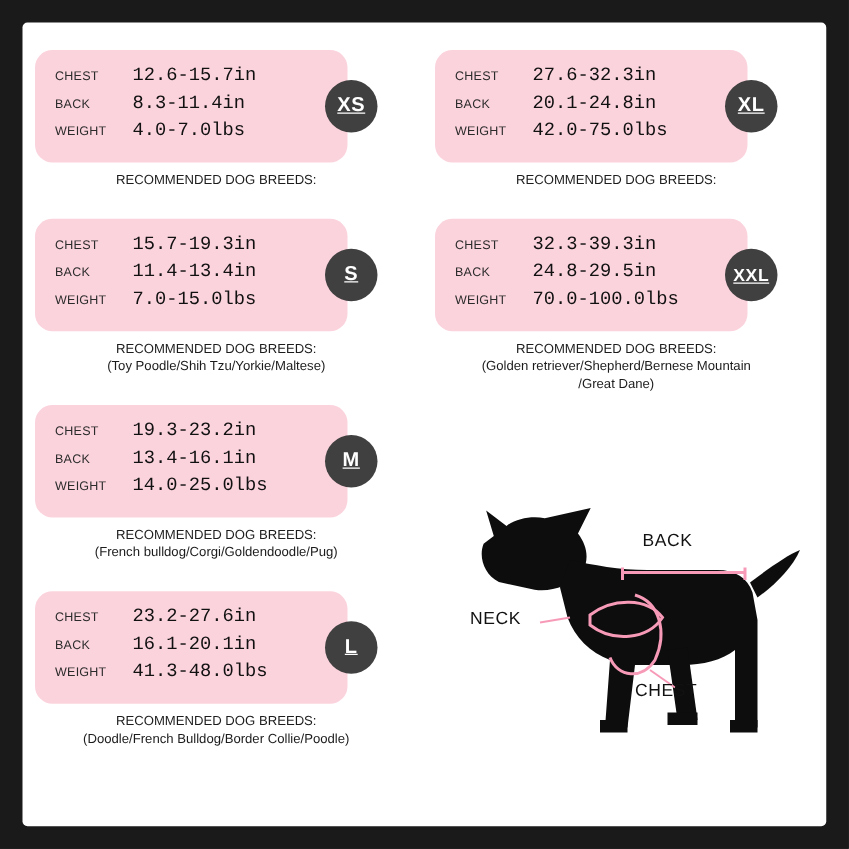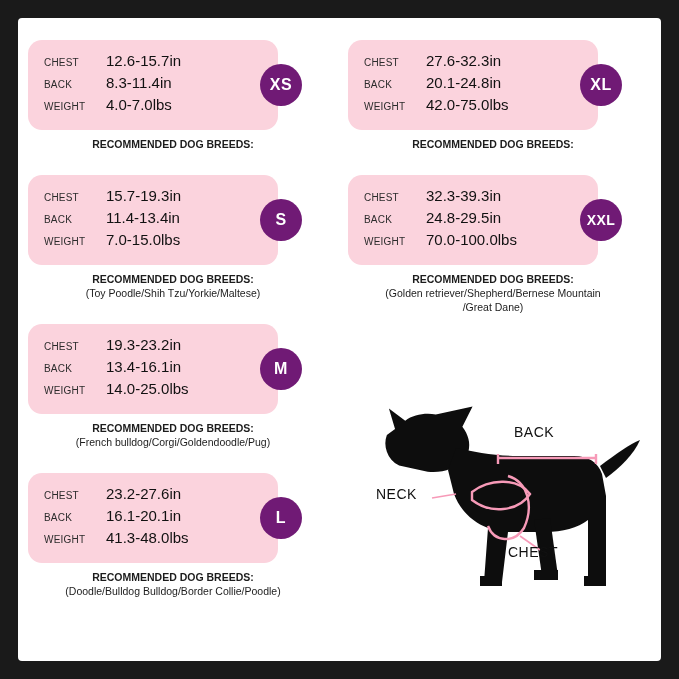--- a/index.html
+++ b/index.html
@@ -52,48 +52,50 @@
   }
   .row .lbl {
     width: 62px;
     font-size: 10px;
     color: #2b2b2b;
     letter-spacing: 0.2px;
   }
   .row .val {
     font-size: 15px;
     color: #111;
+    font-family: Liberation Mono, monospace;
   }
   .badge {
     position: absolute;
     right: -24px;
     top: 50%;
     transform: translateY(-50%);
     width: 42px;
     height: 42px;
     border-radius: 50%;
-    background: #701a75;
+    background: #404040;
     color: #ffffff;
     display: flex;
     align-items: center;
     justify-content: center;
     font-size: 16px;
     font-weight: bold;
     letter-spacing: 0.5px;
+    text-decoration: underline;
   }
   .badge.small-text { font-size: 14px; }
   .breeds {
     margin-top: 7px;
     text-align: center;
     width: 290px;
     font-size: 10.5px;
     color: #1c1c1c;
     line-height: 14px;
   }
-  .breeds .ttl { display: block; font-weight: bold; }
+  .breeds .ttl { display: block; }
   .breeds .names { display: block; }
 
   .dog-area {
     position: absolute;
     left: 330px;
     top: 352px;
     width: 310px;
     height: 275px;
   }
   .dog-label {
@@ -190,21 +192,21 @@
             <span class="val">16.1-20.1in</span>
           </div>
           <div class="row">
             <span class="lbl">WEIGHT</span>
             <span class="val">41.3-48.0lbs</span>
           </div>
           <div class="badge">L</div>
         </div>
         <div class="breeds">
           <span class="ttl">RECOMMENDED DOG BREEDS:</span>
-          <span class="names">(Doodle/Bulldog Bulldog/Border Collie/Poodle)</span>
+          <span class="names">(Doodle/French Bulldog/Border Collie/Poodle)</span>
         </div>
       </div>
 
     </div>
 
     <div class="col col-right">
 
       <div class="size-block" style="margin-top:22px;">
         <div class="panel">
           <div class="row">

